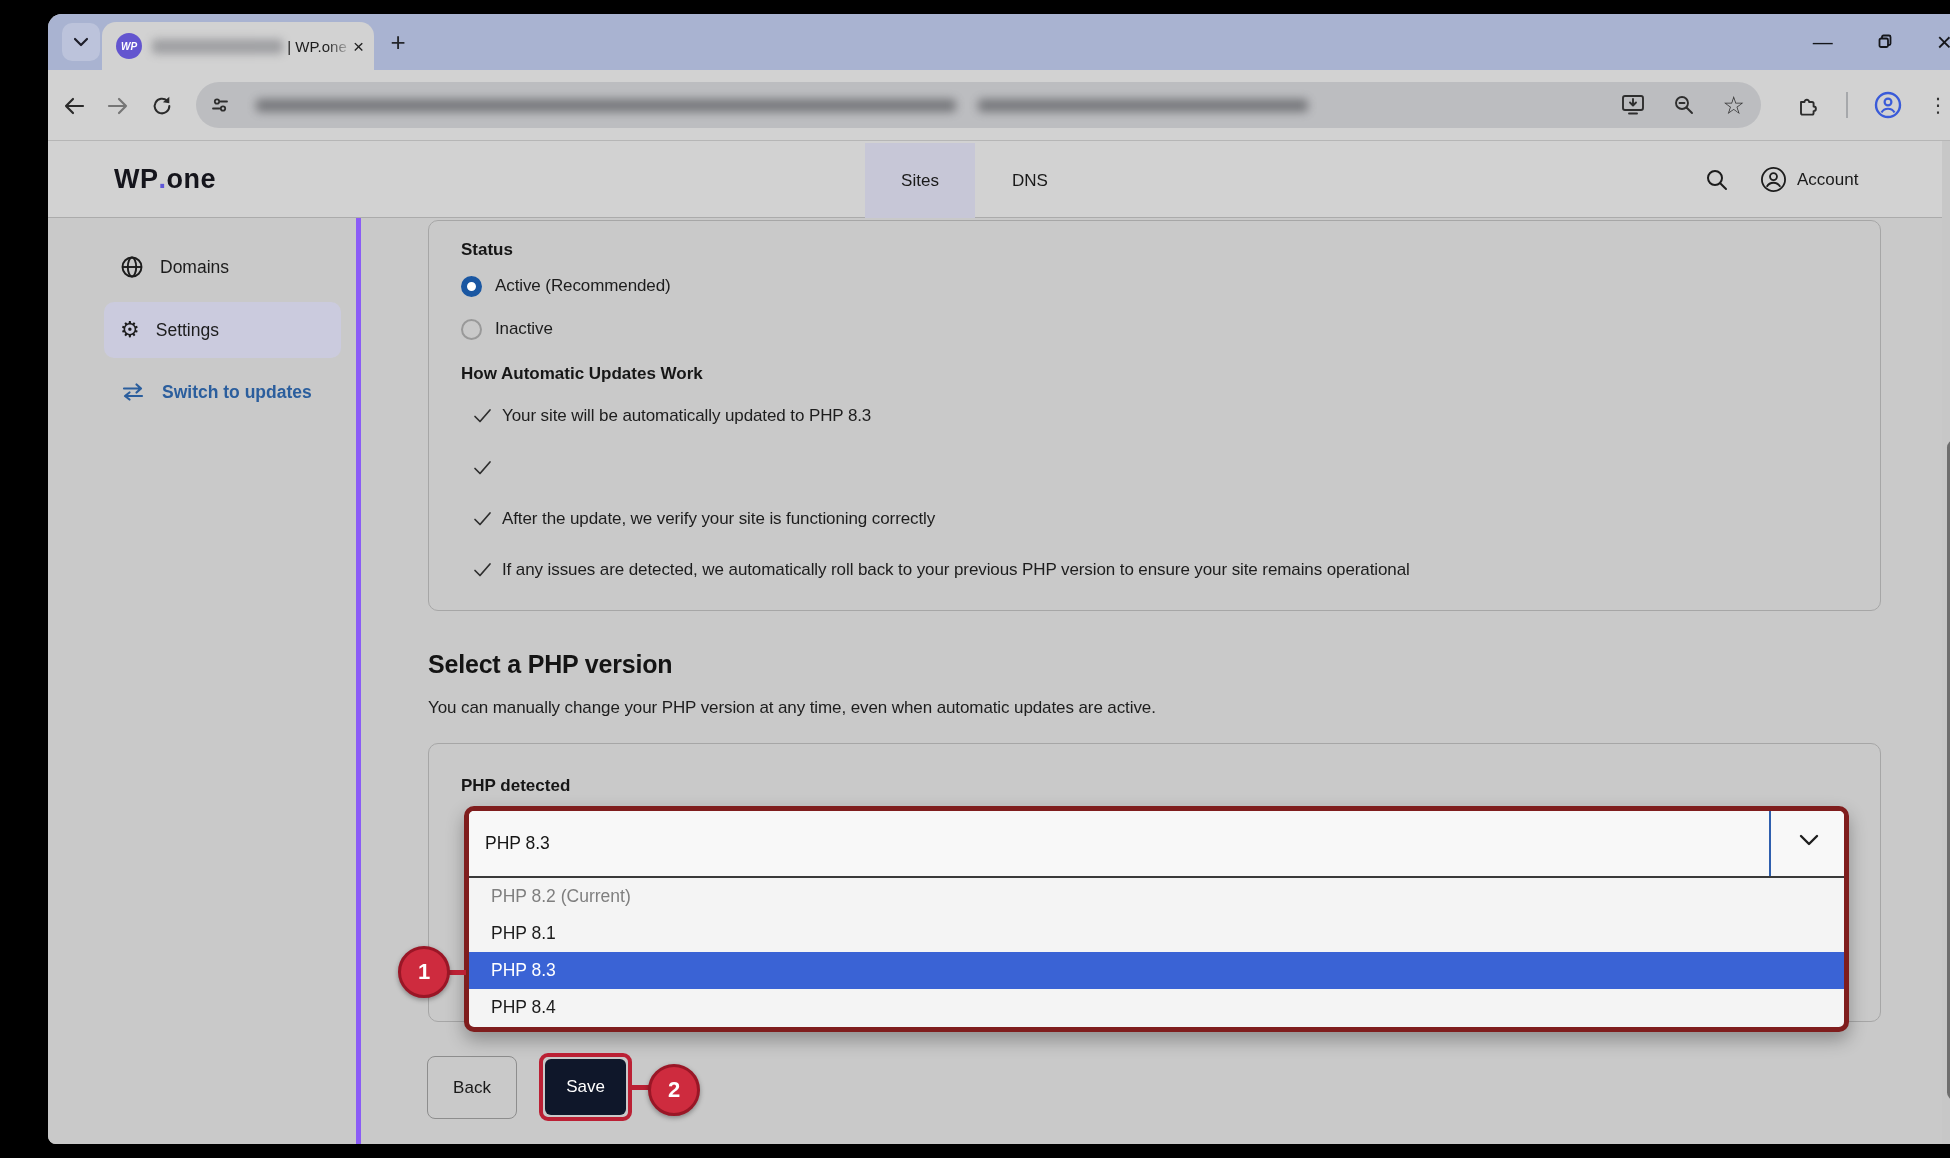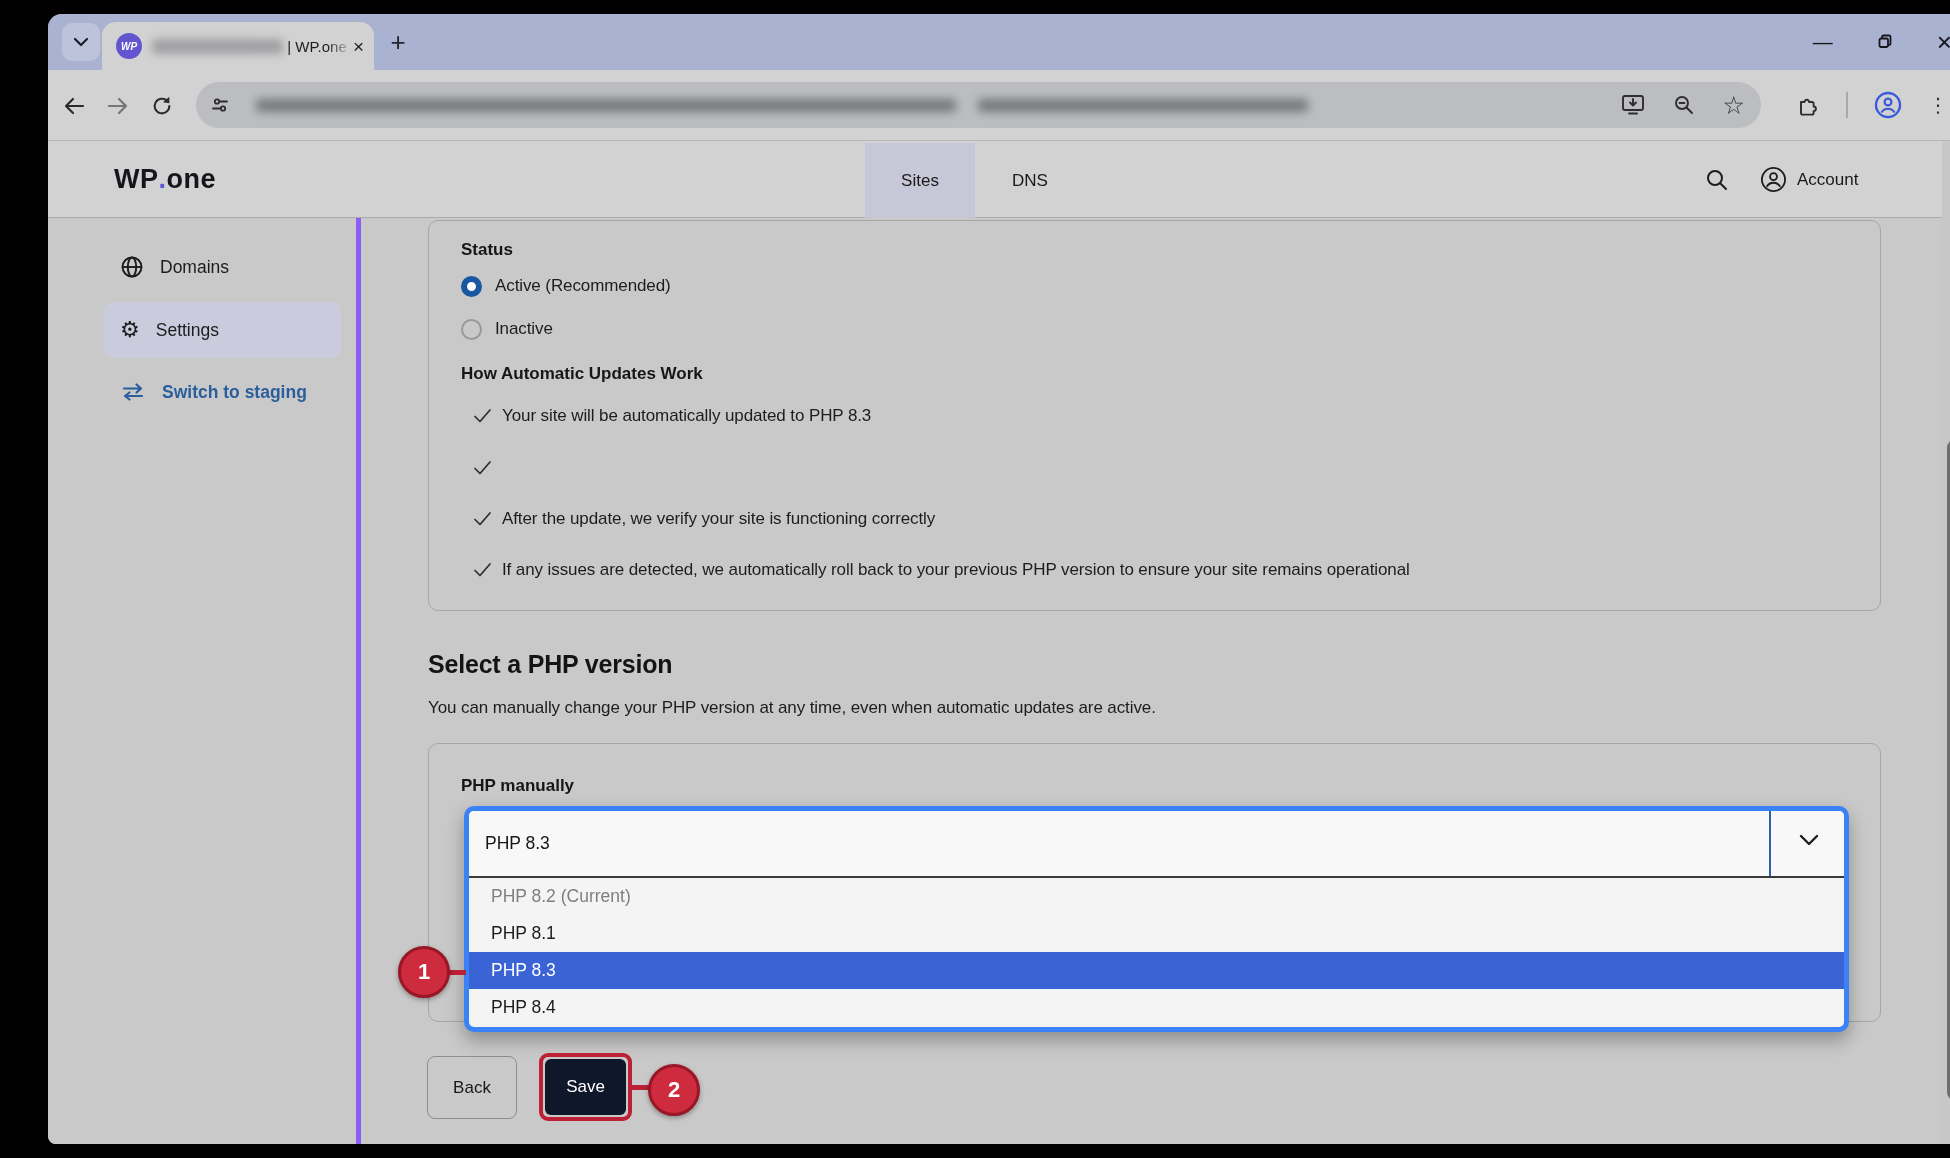--- a/index.html
+++ b/index.html
@@ -65,21 +65,21 @@
   .h-bold{position:absolute;font-size:17px;font-weight:700;color:#161616;}
   .bodytxt{position:absolute;font-size:17px;color:#1d1d1d;letter-spacing:-.1px;}
   .radiorow{position:absolute;left:413px;display:flex;align-items:center;gap:13px;height:28px;}
   .radio-on{width:21px;height:21px;border-radius:50%;border:6px solid #1a57a2;background:#fff;}
   .radio-off{width:21px;height:21px;border-radius:50%;border:2px solid #999;background:transparent;}
   .checkrow{position:absolute;left:425px;display:flex;align-items:center;gap:10px;height:22px;}
   #phpheading{position:absolute;left:380px;top:636px;font-size:25px;font-weight:700;color:#141414;letter-spacing:-.2px;}
   #phpsub{position:absolute;left:380px;top:684px;font-size:17px;color:#1d1d1d;letter-spacing:-.1px;}
 
   
-  #redbox{position:absolute;left:416px;top:792px;width:1385px;height:226px;border:5px solid #3b82f6;border-radius:10px;
+  #redbox{position:absolute;left:416px;top:792px;width:1385px;height:226px;border:5px solid #7f1d1d;border-radius:10px;
     background:#f4f4f4;box-shadow:0 8px 18px rgba(0,0,0,.30);overflow:hidden;z-index:5;}
   #selrow{position:relative;width:100%;height:67px;background:#f8f8f8;border-bottom:2px solid #3a3a3a;
     display:flex;align-items:center;padding-left:16px;font-size:17.5px;color:#161616;}
   #seldivider{position:absolute;right:73px;top:0;width:2px;height:65px;background:#2f5fae;}
   #selchevron{position:absolute;right:24px;top:22px;}
   .opt{position:relative;width:100%;height:37px;display:flex;align-items:center;padding-left:22px;font-size:17.5px;color:#1c1c1c;}
   .opt.muted{color:#7f7f7f;}
   .opt.sel{background:#3a63d5;color:#fff;}
 
   
@@ -229,21 +229,21 @@
     </div>
     <div class="sideitem" id="side-settings">
       <span style="font-size:22px;line-height:1;color:#1c1c1c;">⚙</span>
       <span>Settings</span>
     </div>
     <div class="sideitem" id="side-staging">
       <svg width="26" height="20" viewBox="0 0 26 20">
             <path d="M4 6.5 H20 M16.5 2.5 L21 6.5 L16.5 10.5" fill="none" stroke="#2b5e9d" stroke-width="2.2" stroke-linecap="round" stroke-linejoin="round"></path>
             <path d="M22 14 H6 M9.5 10.5 L5 14 L9.5 17.5" fill="none" stroke="#2b5e9d" stroke-width="2.2" stroke-linecap="round" stroke-linejoin="round"></path>
           </svg>
-      <span>Switch to staging</span>
+      <span>Switch to updates</span>
     </div>
   </div>
 
   <div class="card" id="card1"></div>
   <div class="h-bold" style="left:413px;top:226px;">Status</div>
   <div class="radiorow" style="top:258px;">
     <span class="radio-on"></span>
     <span class="bodytxt" style="position:static;">Active (Recommended)</span>
   </div>
   <div class="radiorow" style="top:301px;">
@@ -273,21 +273,21 @@
     <svg width="19" height="16" viewBox="0 0 19 16">
           <polyline points="2,8.5 7,13.5 17,2" fill="none" stroke="#2e2e2e" stroke-width="1.7" stroke-linecap="round" stroke-linejoin="round"></polyline>
         </svg>
     <span class="bodytxt" style="position:static;">If any issues are detected, we automatically roll back to your previous PHP version to ensure your site remains operational</span>
   </div>
 
   <div id="phpheading">Select a PHP version</div>
   <div id="phpsub">You can manually change your PHP version at any time, even when automatic updates are active.</div>
 
   <div class="card" id="card2"></div>
-  <div class="h-bold" style="left:413px;top:762px;">PHP manually</div>
+  <div class="h-bold" style="left:413px;top:762px;">PHP detected</div>
 
   <div id="redbox">
     <div id="selrow">
       <span>PHP 8.3</span>
       <div id="seldivider"></div>
       <div id="selchevron">
         <svg width="22" height="14" viewBox="0 0 22 14">
               <polyline points="3,3 11,11 19,3" fill="none" stroke="#1e1e1e" stroke-width="2.4" stroke-linecap="round" stroke-linejoin="round"></polyline>
             </svg>
       </div>

